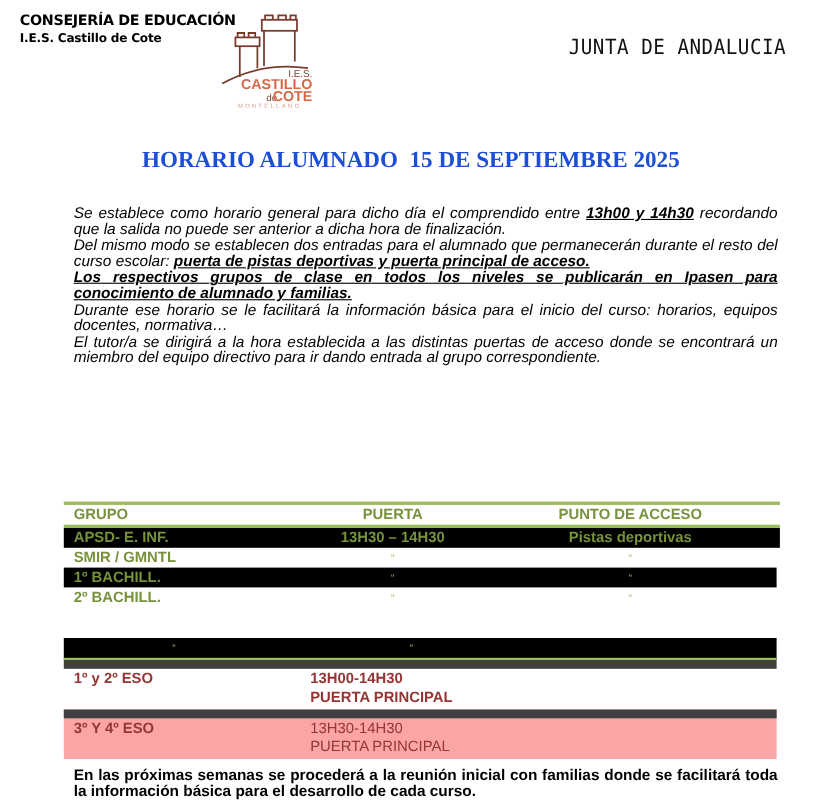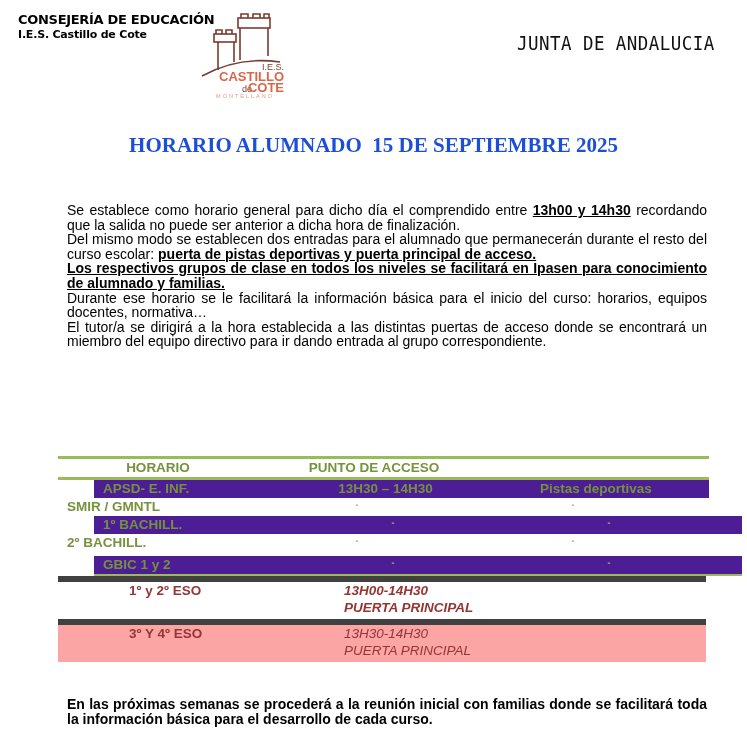--- a/index.html
+++ b/index.html
@@ -8,41 +8,41 @@
       background: #ffffff; color: #000;
       font-family: "Liberation Sans", sans-serif;
     }
     .hdr-left { position: absolute; left: 18px; top: 12px; font-family: "DejaVu Sans", sans-serif; font-weight: bold; }
     .hdr-left .l1 { font-size: 13px; letter-spacing: -0.3px; line-height: 16px; }
     .hdr-left .l2 { font-size: 11px; letter-spacing: -0.2px; line-height: 13px; }
     .logo { position: absolute; left: 198px; top: 12px; width: 90px; height: 86px; }
     .logo svg { width: 90px; height: 86px; display: block; }
     .junta { position: absolute; left: 517px; top: 32px; font-family: "DejaVu Sans Mono", monospace; font-size: 19px; letter-spacing: 0.5px; transform: scaleX(0.92); transform-origin: left; font-weight: normal; color:#111; }
     .title { position: absolute; left: 0; width: 747px; top: 133px; text-align: center; font-family: "Liberation Serif", serif; font-weight: bold; font-size: 21px; color: #1d4ed8; white-space: pre; }
-    .body-text { position: absolute; left: 67px; width: 640px; top: 203px; font-size: 14px; line-height: 14.6px; text-align: justify; }
+    .body-text { position: absolute; left: 67px; width: 640px; top: 186px; font-size: 14px; line-height: 14.6px; text-align: justify; font-style: italic; }
     .body-text p { margin: 0; }
     .bu { font-weight: bold; text-decoration: underline; }
     .table { position: absolute; left: 58px; top: 456px; width: 651px; font-size: 13.5px; font-weight: bold; }
     .row { position: relative; display: flex; }
     .c1 { width: 190px; padding-left: 9px; }
     .c2 { width: 200px; text-align: center; }
     .c3 { width: 232px; text-align: center; }
     .g { color: #76923c; }
-    .gbg { background: #4c1d95; margin-left: 36px; }
+    .gbg { background: #000000; }
     .r { color: #943634; }
     .rbg { background: #fca5a5; }
     .ditto { font-weight: normal; font-size: 9px; color:#9bbb59; }
     .topb { border-top: 3px solid #9bbb59; }
     .r-hdr { height: 18px; line-height: 18px; border-bottom: 3px solid #9bbb59; }
     .r-std { height: 18px; line-height: 18px; }
-    .r-tall { height: 22px; line-height: 18px; }
+    .r-tall { height: 46px; line-height: 18px; }
     .narrow { width: 648px; }
-    .redtop { border-top: 6px solid #404040; justify-content: center; }
+    .redtop { border-top: 8px solid #404040; }
     .r2 { height: 37px; line-height: 17px; }
-    .r2 .c2 { text-align: left; padding-left: 25px; width: 300px; font-style: italic; }
+    .r2 .c2 { text-align: left; padding-left: 25px; width: 300px; }
     .normal { font-weight: normal; }
     .foot { position: absolute; left: 67px; width: 640px; top: 697px; font-size: 14px; line-height: 14.6px; text-align: justify; font-weight: bold; }
     .foot p { margin: 0; }
   </style>
 </head>
 <body>
 
 <div class="hdr-left">
   <div class="l1">CONSEJERÍA DE EDUCACIÓN</div>
   <div class="l2">I.E.S. Castillo de Cote</div>
@@ -66,28 +66,29 @@
   </svg>
 </div>
 
 <div class="junta">JUNTA DE ANDALUCIA</div>
 
 <div class="title">HORARIO ALUMNADO  15 DE SEPTIEMBRE 2025</div>
 
 <div class="body-text">
   <p><span>Se establece como horario general para dicho día el comprendido entre </span><span class="bu">13h00 y 14h30</span><span> recordando que la salida no puede ser anterior a dicha hora de finalización.</span></p>
   <p><span>Del mismo modo se establecen dos entradas para el alumnado que permanecerán durante el resto del curso escolar: </span><span class="bu">puerta de pistas deportivas y puerta principal de acceso.</span></p>
-  <p class="bu">Los respectivos grupos de clase en todos los niveles se facilitará en Ipasen para conocimiento de alumnado y familias.</p>
+  <p class="bu">Los respectivos grupos de clase en todos los niveles se publicarán en Ipasen para conocimiento de alumnado y familias.</p>
   <p>Durante ese horario se le facilitará la información básica para el inicio del curso: horarios, equipos docentes, normativa…</p>
   <p>El tutor/a se dirigirá a la hora establecida a las distintas puertas de acceso donde se encontrará un miembro del equipo directivo para ir dando entrada al grupo correspondiente.</p>
 </div>
 
 <div class="table">
   <div class="row topb r-hdr g">
-    <div class="c2">HORARIO</div>
+    <div class="c1">GRUPO</div>
+    <div class="c2">PUERTA</div>
     <div class="c3">PUNTO DE ACCESO</div>
   </div>
   <div class="row r-std g gbg">
     <div class="c1">APSD- E. INF.</div>
     <div class="c2">13H30 – 14H30</div>
     <div class="c3">Pistas deportivas</div>
   </div>
   <div class="row r-std g narrow">
     <div class="c1">SMIR / GMNTL</div>
     <div class="c2 ditto">“</div>
@@ -97,21 +98,20 @@
     <div class="c1">1º BACHILL.</div>
     <div class="c2 ditto">“</div>
     <div class="c3 ditto">“</div>
   </div>
   <div class="row r-tall g narrow">
     <div class="c1">2º BACHILL.</div>
     <div class="c2 ditto">“</div>
     <div class="c3 ditto">“</div>
   </div>
   <div class="row r-std g gbg narrow" style="border-bottom:2px solid #9bbb59;">
-    <div class="c1">GBIC 1 y 2</div>
     <div class="c2 ditto">“</div>
     <div class="c3 ditto">“</div>
   </div>
   <div class="row r2 r narrow redtop">
     <div class="c1">1º y 2º ESO</div>
     <div class="c2">
       <div>13H00-14H30</div>
       <div>PUERTA PRINCIPAL</div>
     </div>
   </div>

